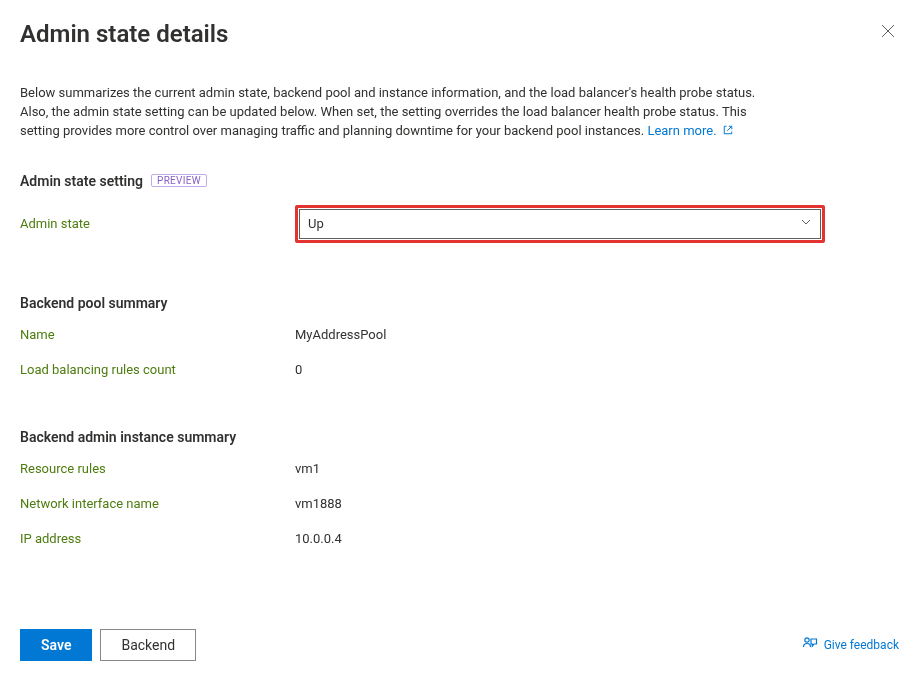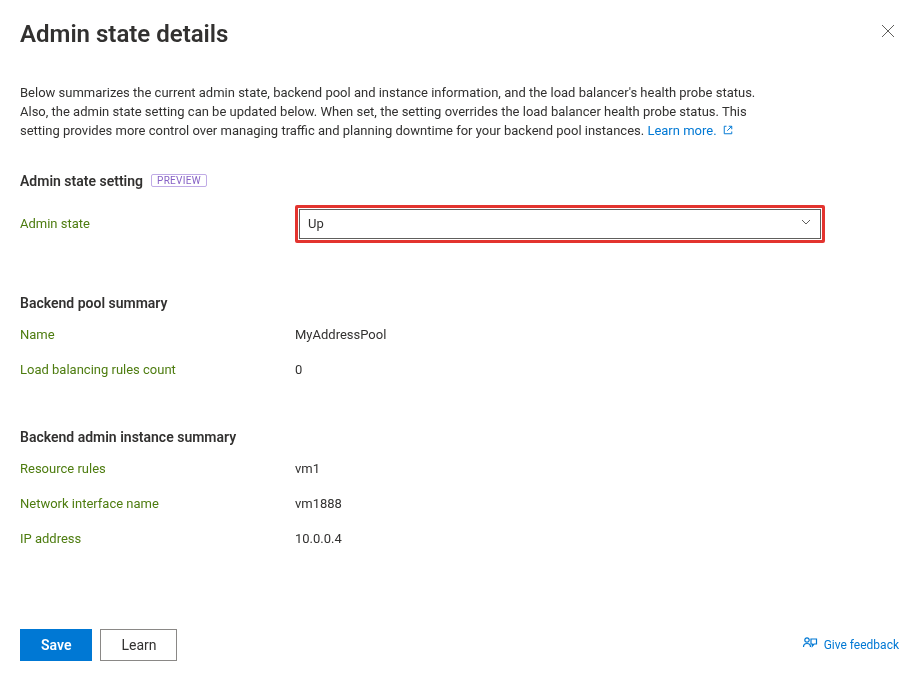--- a/index.html
+++ b/index.html
@@ -221,21 +221,21 @@
 </div>
 
 <div class="kv-row">
   <div class="kv-label">IP address</div>
   <div class="kv-value">10.0.0.4</div>
 </div>
 
 <div class="footer">
   <div class="footer-left">
     <button class="btn btn-primary">Save</button>
-    <button class="btn btn-secondary">Learn</button>
+    <button class="btn btn-secondary">Backend</button>
   </div>
   <a class="feedback-link">
     <span>
       <svg viewBox="0 0 16 16" fill="none" stroke="currentColor" stroke-width="1.2">
           <circle cx="5" cy="4" r="2.2"></circle>
           <path d="M1.5 11 C1.5 8.5 3 7.5 5 7.5 C7 7.5 8.5 8.5 8.5 11"></path>
           <path d="M9 3 H14.5 V8 H12 L10.3 10 V8 H9 Z"></path>
         </svg>
     </span>
     <span>Give feedback</span>

